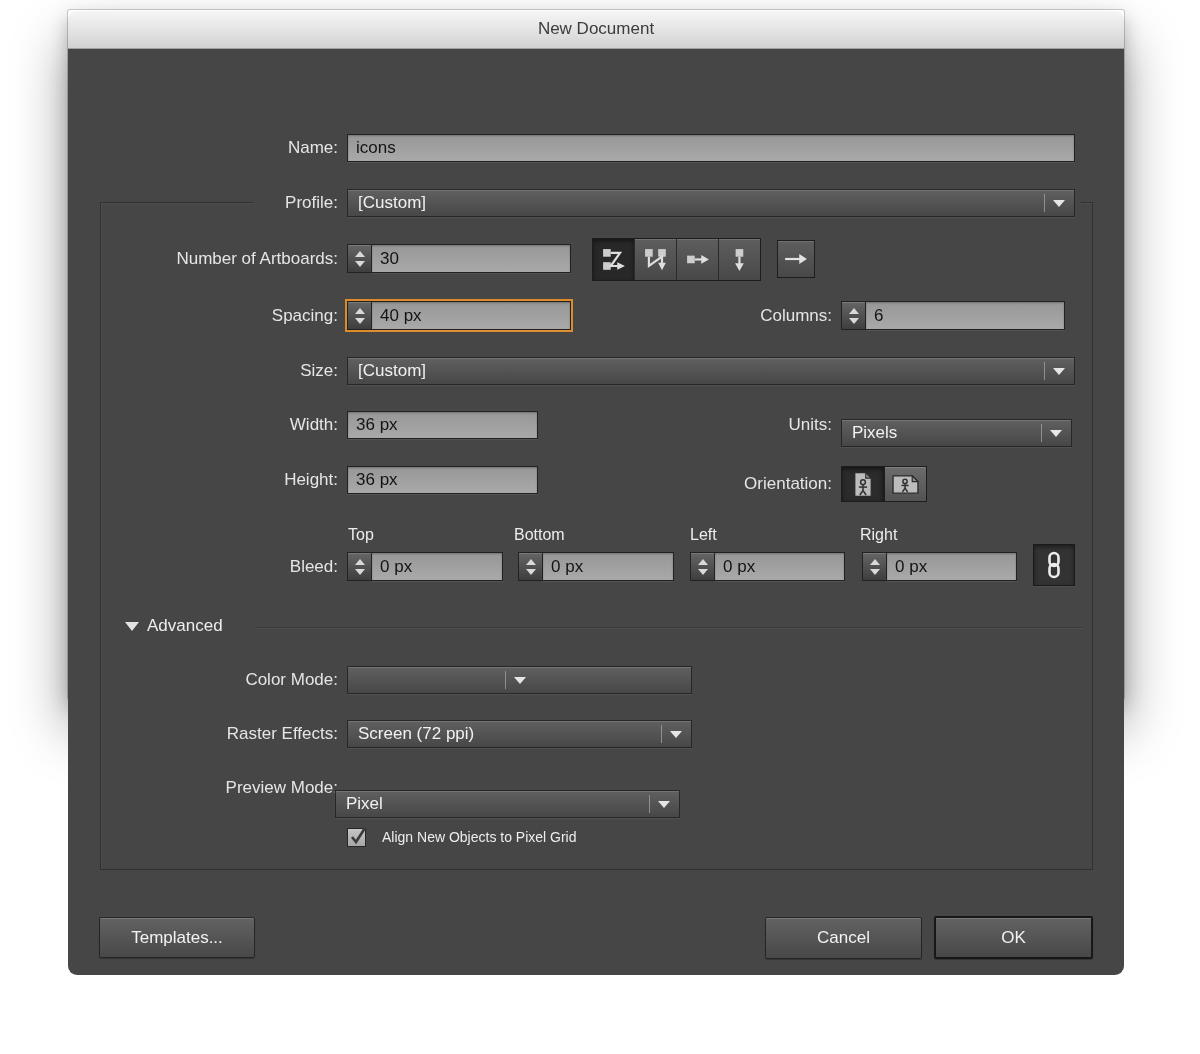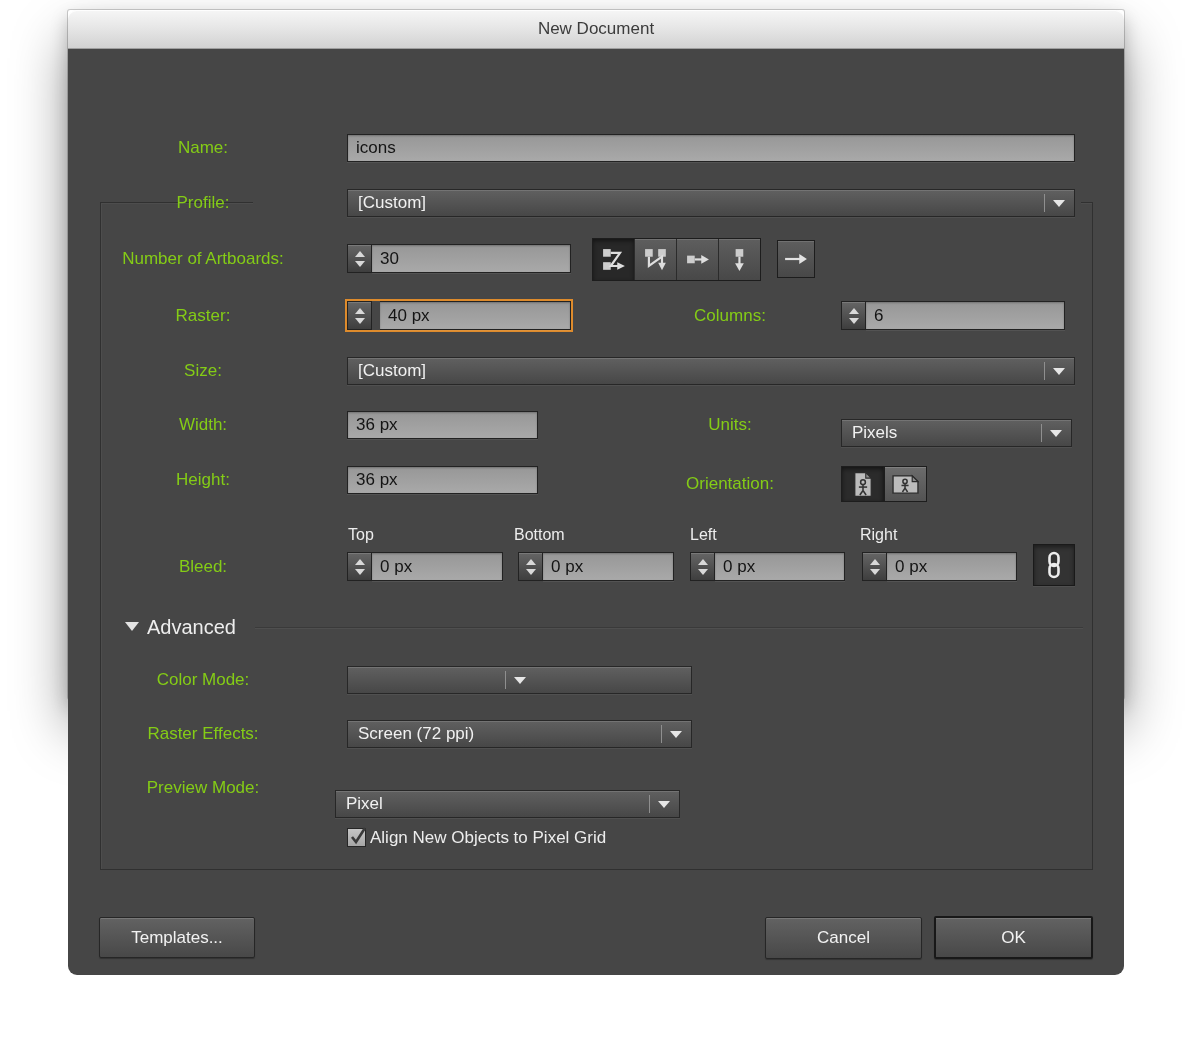--- a/index.html
+++ b/index.html
@@ -8,21 +8,21 @@
     border-radius:2px;
     box-shadow:0 0 0 1px rgba(0,0,0,.18), 0 30px 55px rgba(0,0,0,.40), 0 8px 18px rgba(0,0,0,.22);}
   .titlebar{height:38px;border-radius:9px 9px 0 0;
     background:linear-gradient(180deg,#f6f6f6 0%,#e7e7e7 45%,#d2d2d2 100%);
     border-bottom:1px solid #9f9f9f;
     box-shadow:inset 0 1px 0 rgba(255,255,255,.9);
     display:flex;align-items:center;justify-content:center;}
   .titlebar .title{font-size:17px;color:#3c3c3c;}
   .win-body{position:relative;height:926px;background:#464646;border-radius:0 0 9px 9px;overflow:hidden;}
 
-  .lbl{position:absolute;color:#84cc16;font-size:17px;text-align:center;white-space:nowrap;}
+  .lbl{position:absolute;color:#e5e5e5;font-size:17px;text-align:right;white-space:nowrap;}
   .minilbl{position:absolute;color:#ededed;font-size:16px;white-space:nowrap;}
 
   
   .field-light{position:absolute;height:28px;background:linear-gradient(180deg,#979797,#a9a9a9);
     border:1px solid #222;box-sizing:border-box;box-shadow:inset 0 1px 2px rgba(0,0,0,.25), 0 1px 0 rgba(255,255,255,.07);}
   .field-light input{width:100%;height:100%;background:transparent;border:none;outline:none;
     font-family:inherit;font-size:17px;color:#141414;padding:0 8px;box-sizing:border-box;}
 
   
   .combo{position:absolute;height:29px;display:flex;box-sizing:border-box;}
@@ -30,21 +30,21 @@
     border:1px solid #222;box-sizing:border-box;display:flex;flex-direction:column;
     align-items:center;justify-content:center;gap:4px;cursor:pointer;
     box-shadow:inset 0 1px 0 rgba(255,255,255,.14);}
   .tri-up{width:0;height:0;border-left:5px solid transparent;border-right:5px solid transparent;border-bottom:6px solid #d9d9d9;}
   .tri-dn{width:0;height:0;border-left:5px solid transparent;border-right:5px solid transparent;border-top:6px solid #d9d9d9;}
   .combo .cfield{flex:1;height:100%;background:linear-gradient(180deg,#979797,#a9a9a9);
     border:1px solid #222;border-left:none;box-sizing:border-box;
     box-shadow:inset 0 1px 2px rgba(0,0,0,.25), 0 1px 0 rgba(255,255,255,.07);}
   .combo .cfield input{width:100%;height:100%;background:transparent;border:none;outline:none;
     font-family:inherit;font-size:17px;color:#141414;padding:0 8px;box-sizing:border-box;}
-  .combo.focused{box-shadow:0 0 0 2px #de8b2c;gap:8px;}
+  .combo.focused{box-shadow:0 0 0 2px #de8b2c;}
 
   
   .dd{position:absolute;height:28px;background:linear-gradient(180deg,#606060,#474747);
     border:1px solid #272727;box-sizing:border-box;display:flex;align-items:center;cursor:pointer;
     box-shadow:inset 0 1px 0 rgba(255,255,255,.13), 0 1px 0 rgba(255,255,255,.06);}
   .dd .txt{flex:1;color:#f1f1f1;font-size:17px;padding:0 10px;white-space:nowrap;overflow:hidden;}
   .dd .arr{position:relative;width:30px;height:100%;display:flex;align-items:center;justify-content:center;}
   .dd .arr::before{content:"";position:absolute;left:0;top:4px;bottom:4px;width:1px;background:#8f8f8f;}
   .dd-tri{width:0;height:0;border-left:6px solid transparent;border-right:6px solid transparent;border-top:7px solid #e6e6e6;}
 
@@ -156,21 +156,21 @@
         </svg>
       </div>
     </div>
     <div class="icon-btn single" style="left:709px;top:191px;">
       <svg width="24" height="24" viewBox="0 0 22 22">
         <line x1="1" y1="11" x2="15" y2="11" stroke="#e2e2e2" stroke-width="2"></line>
         <polygon points="14,6.5 21,11 14,15.5" fill="#e2e2e2"></polygon>
       </svg>
     </div>
 
-    <div class="lbl" style="left:0;width:270px;top:252px;line-height:29px;">Raster:</div>
+    <div class="lbl" style="left:0;width:270px;top:252px;line-height:29px;">Spacing:</div>
     <div class="combo focused" style="left:279px;top:252px;width:224px;">
       <div class="stepper">
         <div class="tri-up"></div>
         <div class="tri-dn"></div>
       </div>
       <div class="cfield">
         <input value="40 px" style="">
       </div>
     </div>
     <div class="lbl" style="left:560px;width:204px;top:252px;line-height:29px;">Columns:</div>
@@ -278,21 +278,21 @@
       </div>
     </div>
     <div class="link-btn" style="left:965px;top:495px;">
       <svg width="22" height="28" viewBox="0 0 22 28">
         <rect x="6.5" y="2" width="9" height="13" rx="4.5" fill="none" stroke="#ededed" stroke-width="2.6"></rect>
         <rect x="6.5" y="13" width="9" height="13" rx="4.5" fill="none" stroke="#ededed" stroke-width="2.6"></rect>
       </svg>
     </div>
 
     <div class="adv-tri" style="left:57px;top:573px;"></div>
-    <div class="minilbl" style="left:79px;top:567px;font-size:20px;text-align:center;">Advanced</div>
+    <div class="minilbl" style="left:79px;top:567px;font-size:17px;text-align:center;">Advanced</div>
     <div class="divider" style="left:187px;top:578px;width:828px;"></div>
 
     <div class="lbl" style="left:0;width:270px;top:617px;line-height:28px;">Color Mode:</div>
     <div class="dd" style="left:279px;top:617px;width:345px;flex-direction:column;">
       <div class="txt">RGB</div>
       <div class="arr">
         <div class="dd-tri"></div>
       </div>
     </div>
 
@@ -310,20 +310,20 @@
       <div class="arr">
         <div class="dd-tri"></div>
       </div>
     </div>
 
     <div class="checkbox checked" style="left:279px;top:779px;">
       <svg width="20" height="22" viewBox="0 0 20 22">
         <polyline points="3,12 7,17 16,3" fill="none" stroke="#3a3a3a" stroke-width="2.6"></polyline>
       </svg>
     </div>
-    <div class="minilbl" style="left:302px;top:778px;font-size:17px;line-height:21px;">Align New Objects to Pixel Grid</div>
+    <div class="minilbl" style="left:314px;top:778px;font-size:14px;line-height:21px;">Align New Objects to Pixel Grid</div>
 
     <div class="btn" style="left:697px;top:868px;width:157px;height:42px;">Cancel</div>
     <div class="btn" style="left:31px;top:868px;width:156px;height:41px;">Templates...</div>
     <div class="btn default" style="left:866px;top:867px;width:159px;height:43px;">OK</div>
 
   </div>
 </div>
 
 </body></html>

